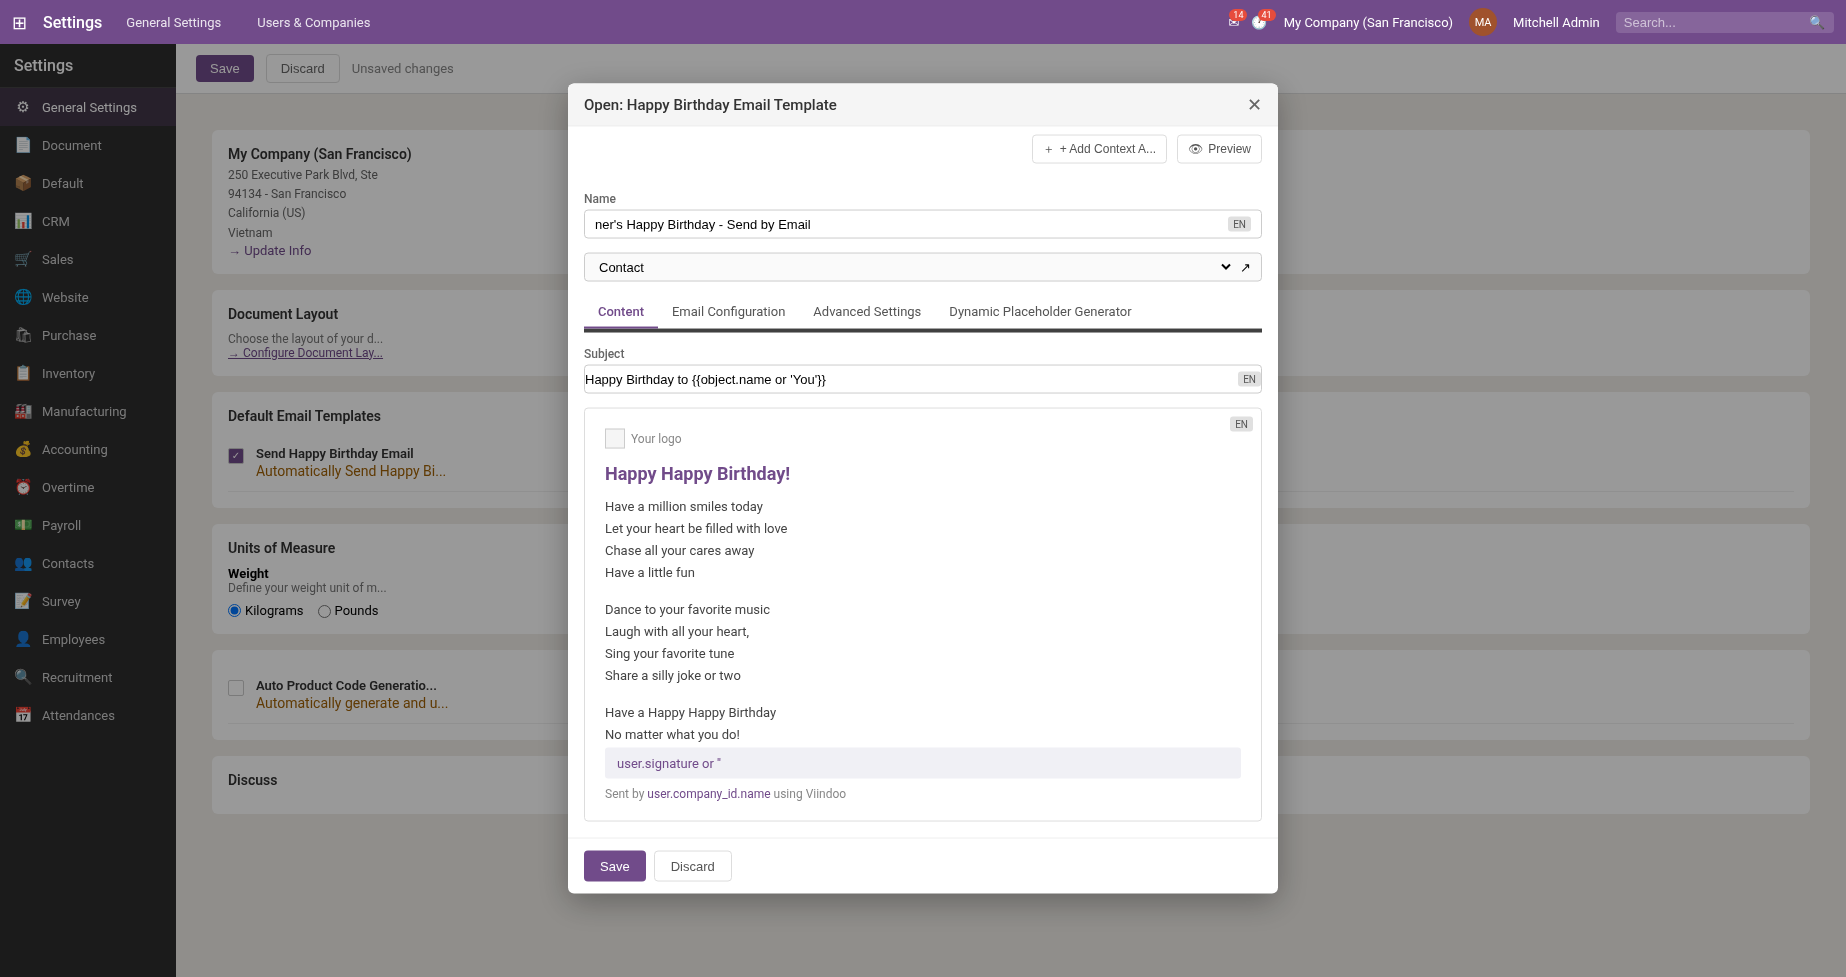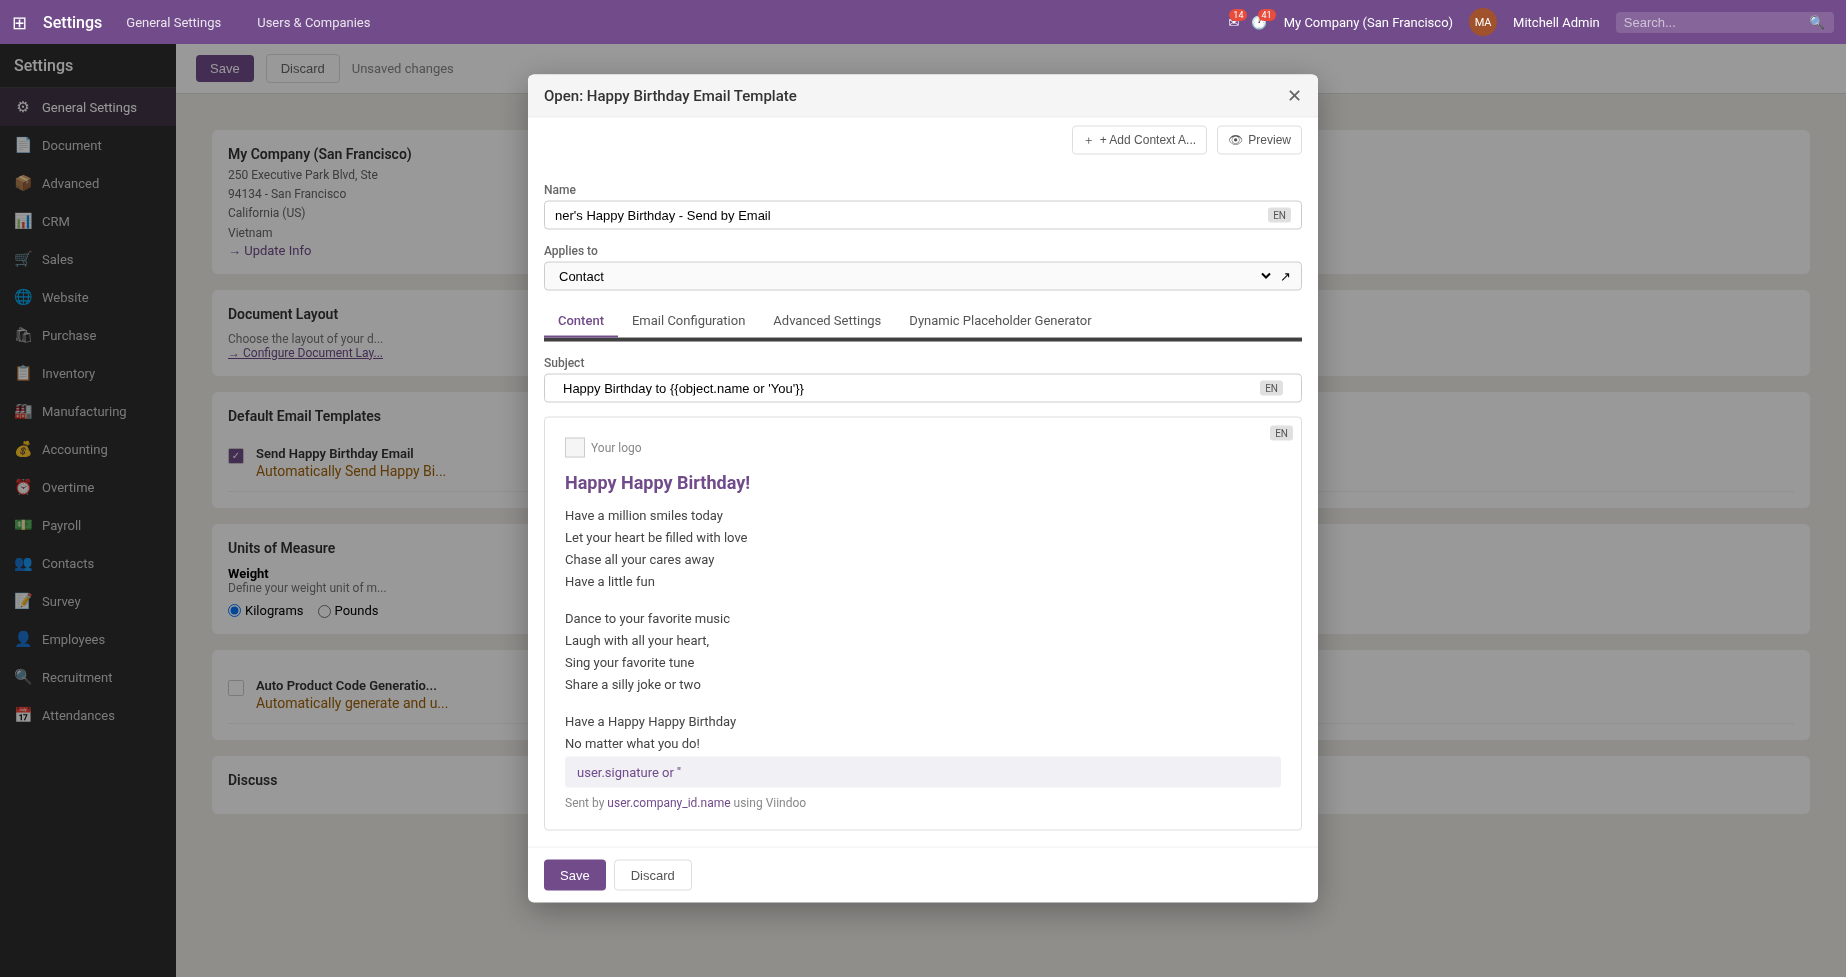--- a/index.html
+++ b/index.html
@@ -58,21 +58,21 @@
     
     .overlay {
       position: fixed; top: 0; left: 0; right: 0; bottom: 0;
       background: rgba(0,0,0,0.4); z-index: 500;
     }
 
     
     .modal {
       position: fixed; top: 50%; left: 50%; transform: translate(-50%, -50%);
       background: white; border-radius: 6px; z-index: 600;
-      width: 790px; max-height: 85vh; display: flex; flex-direction: column;
+      width: 710px; max-height: 85vh; display: flex; flex-direction: column;
       box-shadow: 0 8px 32px rgba(0,0,0,0.3);
     }
     .modal-header {
       display: flex; align-items: center; justify-content: space-between;
       padding: 12px 16px; border-bottom: 1px solid #e0e0e0; background: #f5f5f5; border-radius: 6px 6px 0 0;
     }
     .modal-title { font-size: 15px; font-weight: 500; color: #333; }
     .modal-close { cursor: pointer; color: #666; font-size: 18px; line-height: 1; }
     .modal-body { flex: 1; overflow-y: auto; padding: 16px; }
     .modal-toolbar { display: flex; justify-content: flex-end; gap: 10px; padding: 8px 16px 12px; }
@@ -96,21 +96,21 @@
     .applies-select select { border: none; outline: none; background: transparent; font-size: 13px; flex: 1; cursor: pointer; }
 
     
     .modal-tabs { display: flex; border-bottom: 4px solid #404040; margin-bottom: 14px; }
     .modal-tab { padding: 8px 14px; cursor: pointer; font-size: 13px; color: #555; border-bottom: 2px solid transparent; }
     .modal-tab.active { color: #714b8a; border-bottom-color: #714b8a; font-weight: 500; }
 
     
     .subject-field { margin-bottom: 14px; }
     .subject-label { font-size: 12px; color: #666; margin-bottom: 4px; font-weight: 500; }
-    .subject-input-row { display: flex; align-items: center; border: 1px solid #ccc; border-radius: 4px; padding: 6px 18px; justify-content: space-between; }
+    .subject-input-row { display: flex; align-items: center; border: 1px solid #ccc; border-radius: 4px; padding: 6px 0; justify-content: space-between; }
     .subject-input-row input { border: none; outline: none; font-size: 13px; flex: 1; }
 
     
     .email-preview {
       border: 1px solid #ddd; border-radius: 4px; padding: 20px;
       background: #fff; min-height: 300px; position: relative;
     }
     .email-preview .en-badge { position: absolute; top: 8px; right: 8px; background: #e0e0e0; color: #555; font-size: 10px; padding: 2px 5px; border-radius: 3px; }
     .email-logo { display: flex; align-items: center; gap: 6px; color: #888; font-size: 12px; margin-bottom: 14px; }
     .email-logo-icon { width: 20px; height: 20px; border: 1px solid #ccc; background: #f5f5f5; }
@@ -176,21 +176,21 @@
     <div class="sidebar-item active">
       <span class="icon">⚙</span>
       <span>General Settings</span>
     </div>
     <div class="sidebar-item">
       <span class="icon">📄</span>
       <span>Document</span>
     </div>
     <div class="sidebar-item">
       <span class="icon">📦</span>
-      <span>Advanced</span>
+      <span>Default</span>
     </div>
     <div class="sidebar-item">
       <span class="icon">📊</span>
       <span>CRM</span>
     </div>
     <div class="sidebar-item">
       <span class="icon">🛒</span>
       <span>Sales</span>
     </div>
     <div class="sidebar-item">
@@ -338,21 +338,20 @@
 
     <div class="form-field">
       <div class="form-label">Name</div>
       <div class="form-input form-input-row">
         <input type="text" style="flex: 1 1 0%; border: none; outline: none; font-size: 13px;" value="ner's Happy Birthday - Send by Email">
         <span class="lang-badge">EN</span>
       </div>
     </div>
 
     <div class="form-field">
-      <div class="form-label">Applies to</div>
       <div class="applies-select">
         <select style="flex:1;border:none;outline:none;background:transparent;font-size:13px;">
           <option>Contact</option>
         </select>
         <span>↗</span>
       </div>
     </div>
 
     <div class="modal-tabs">
       <div class="modal-tab active">Content</div>

